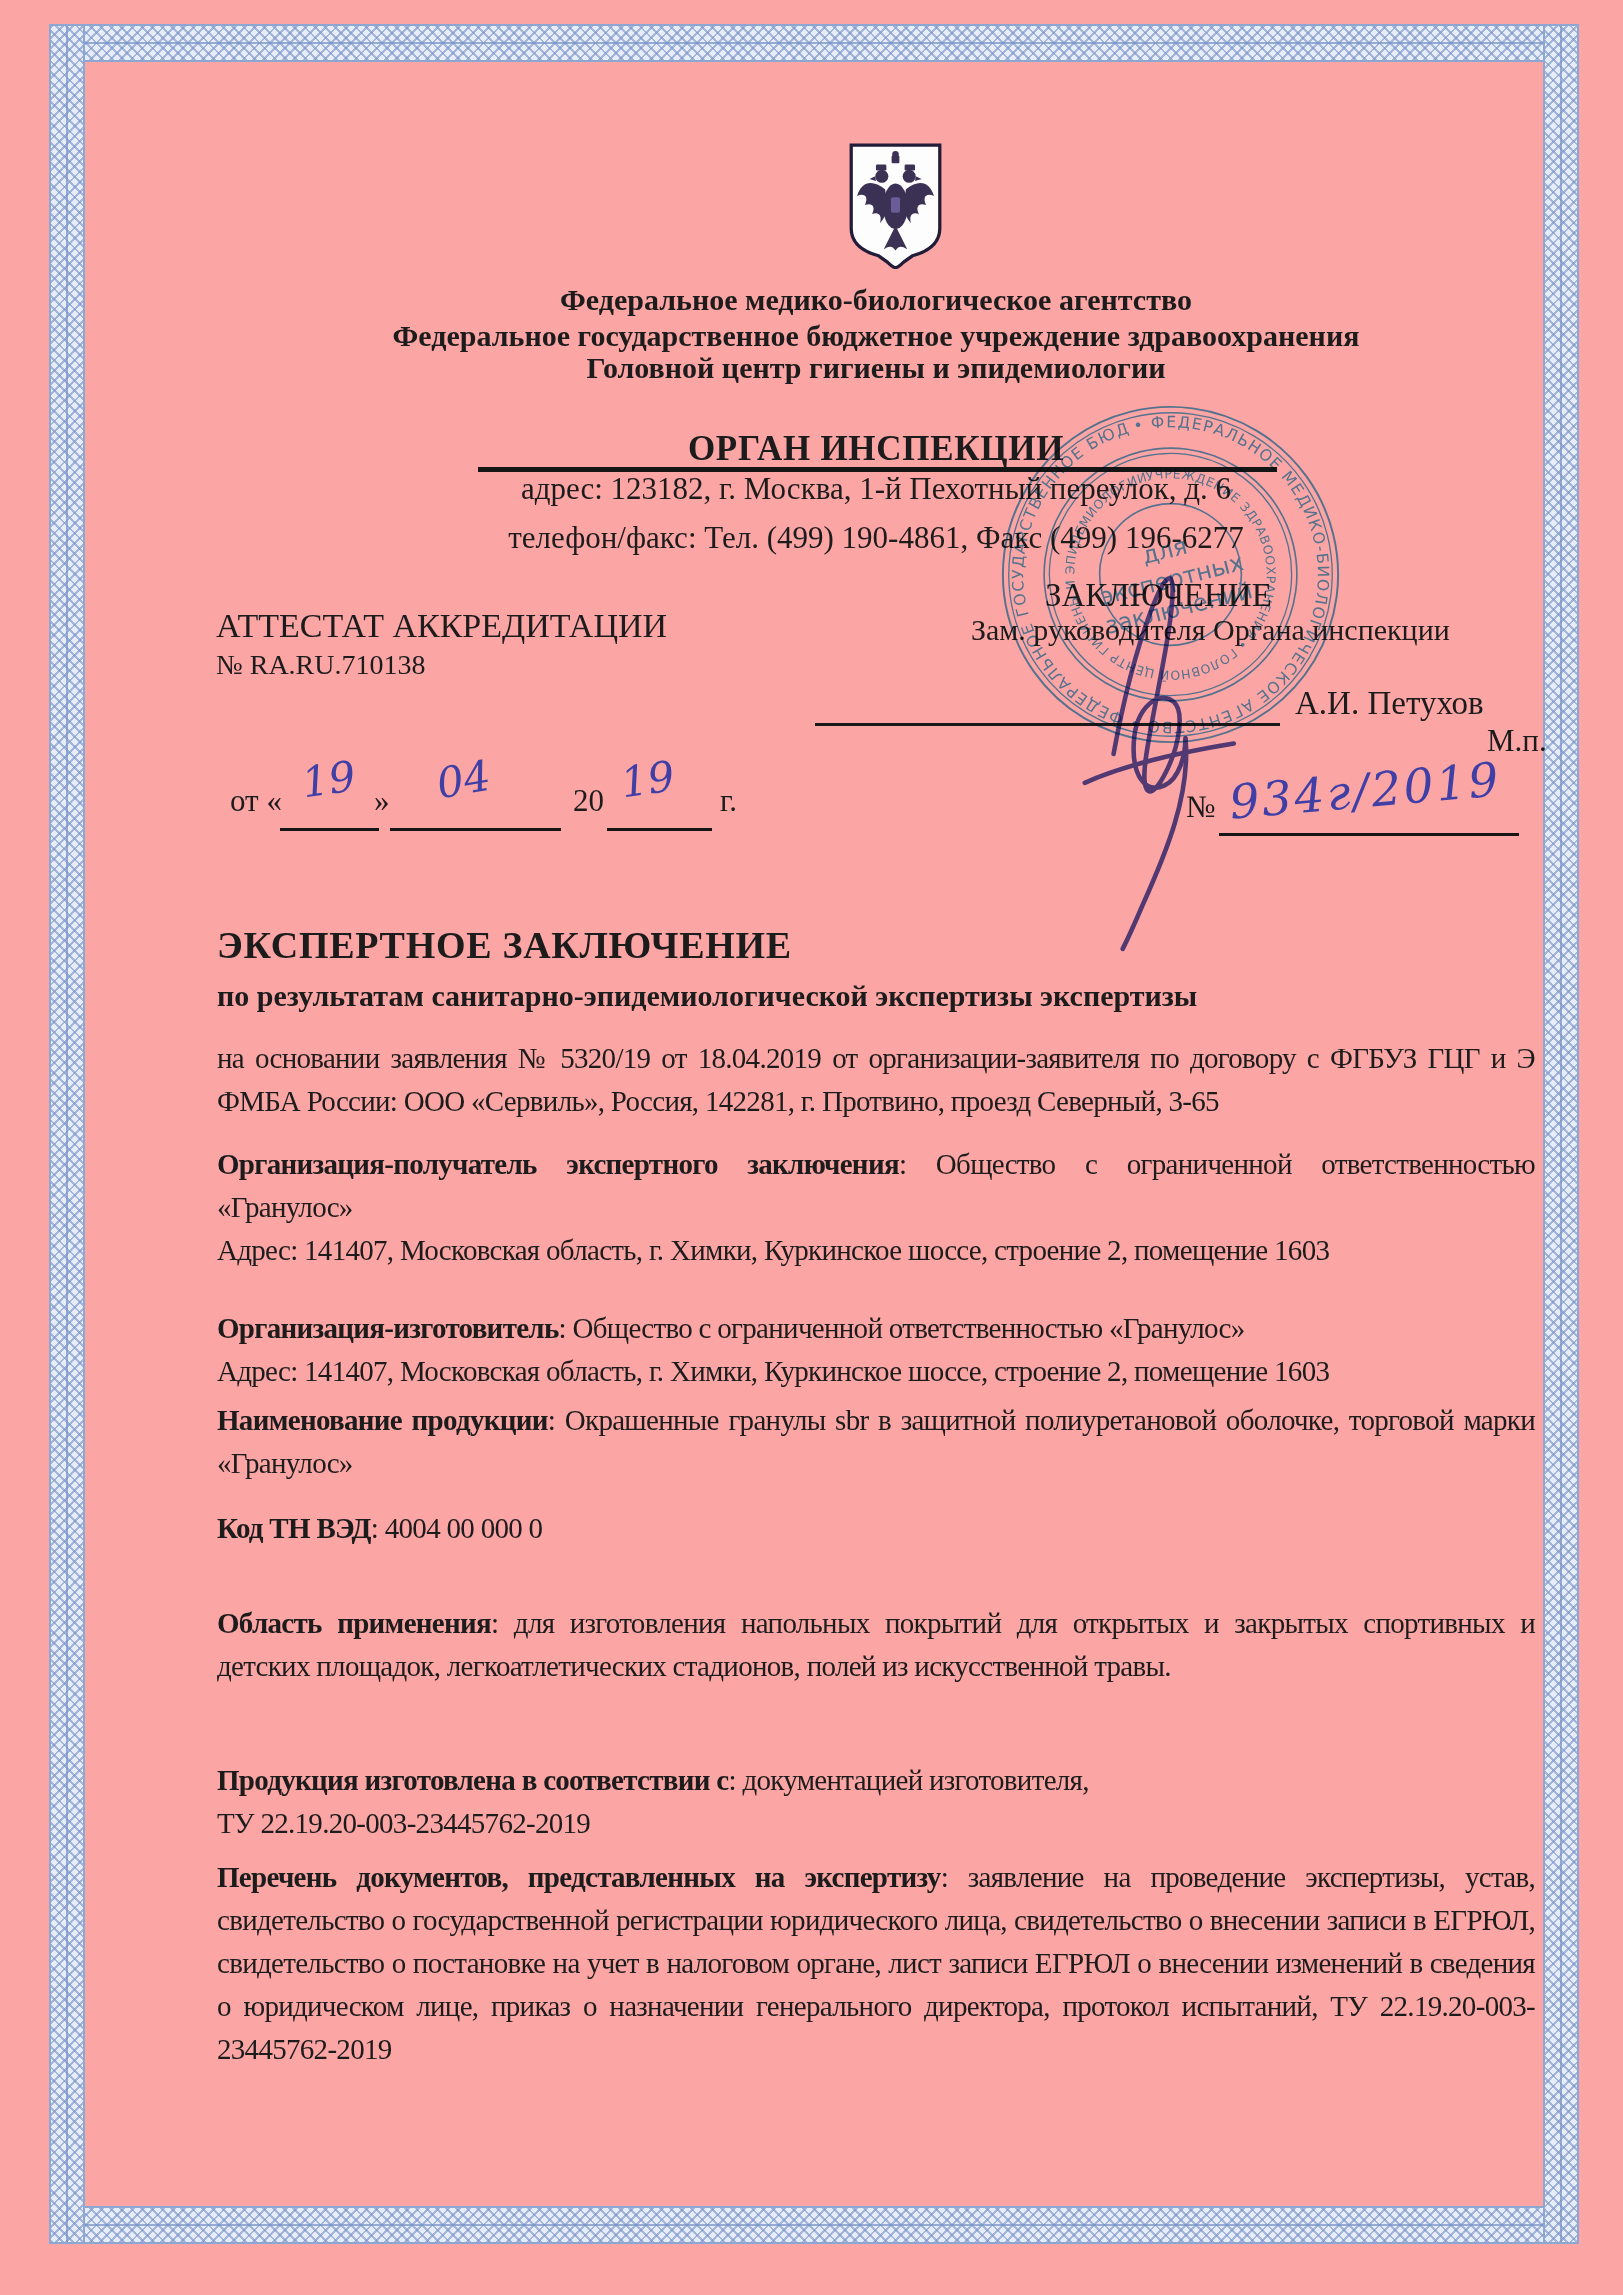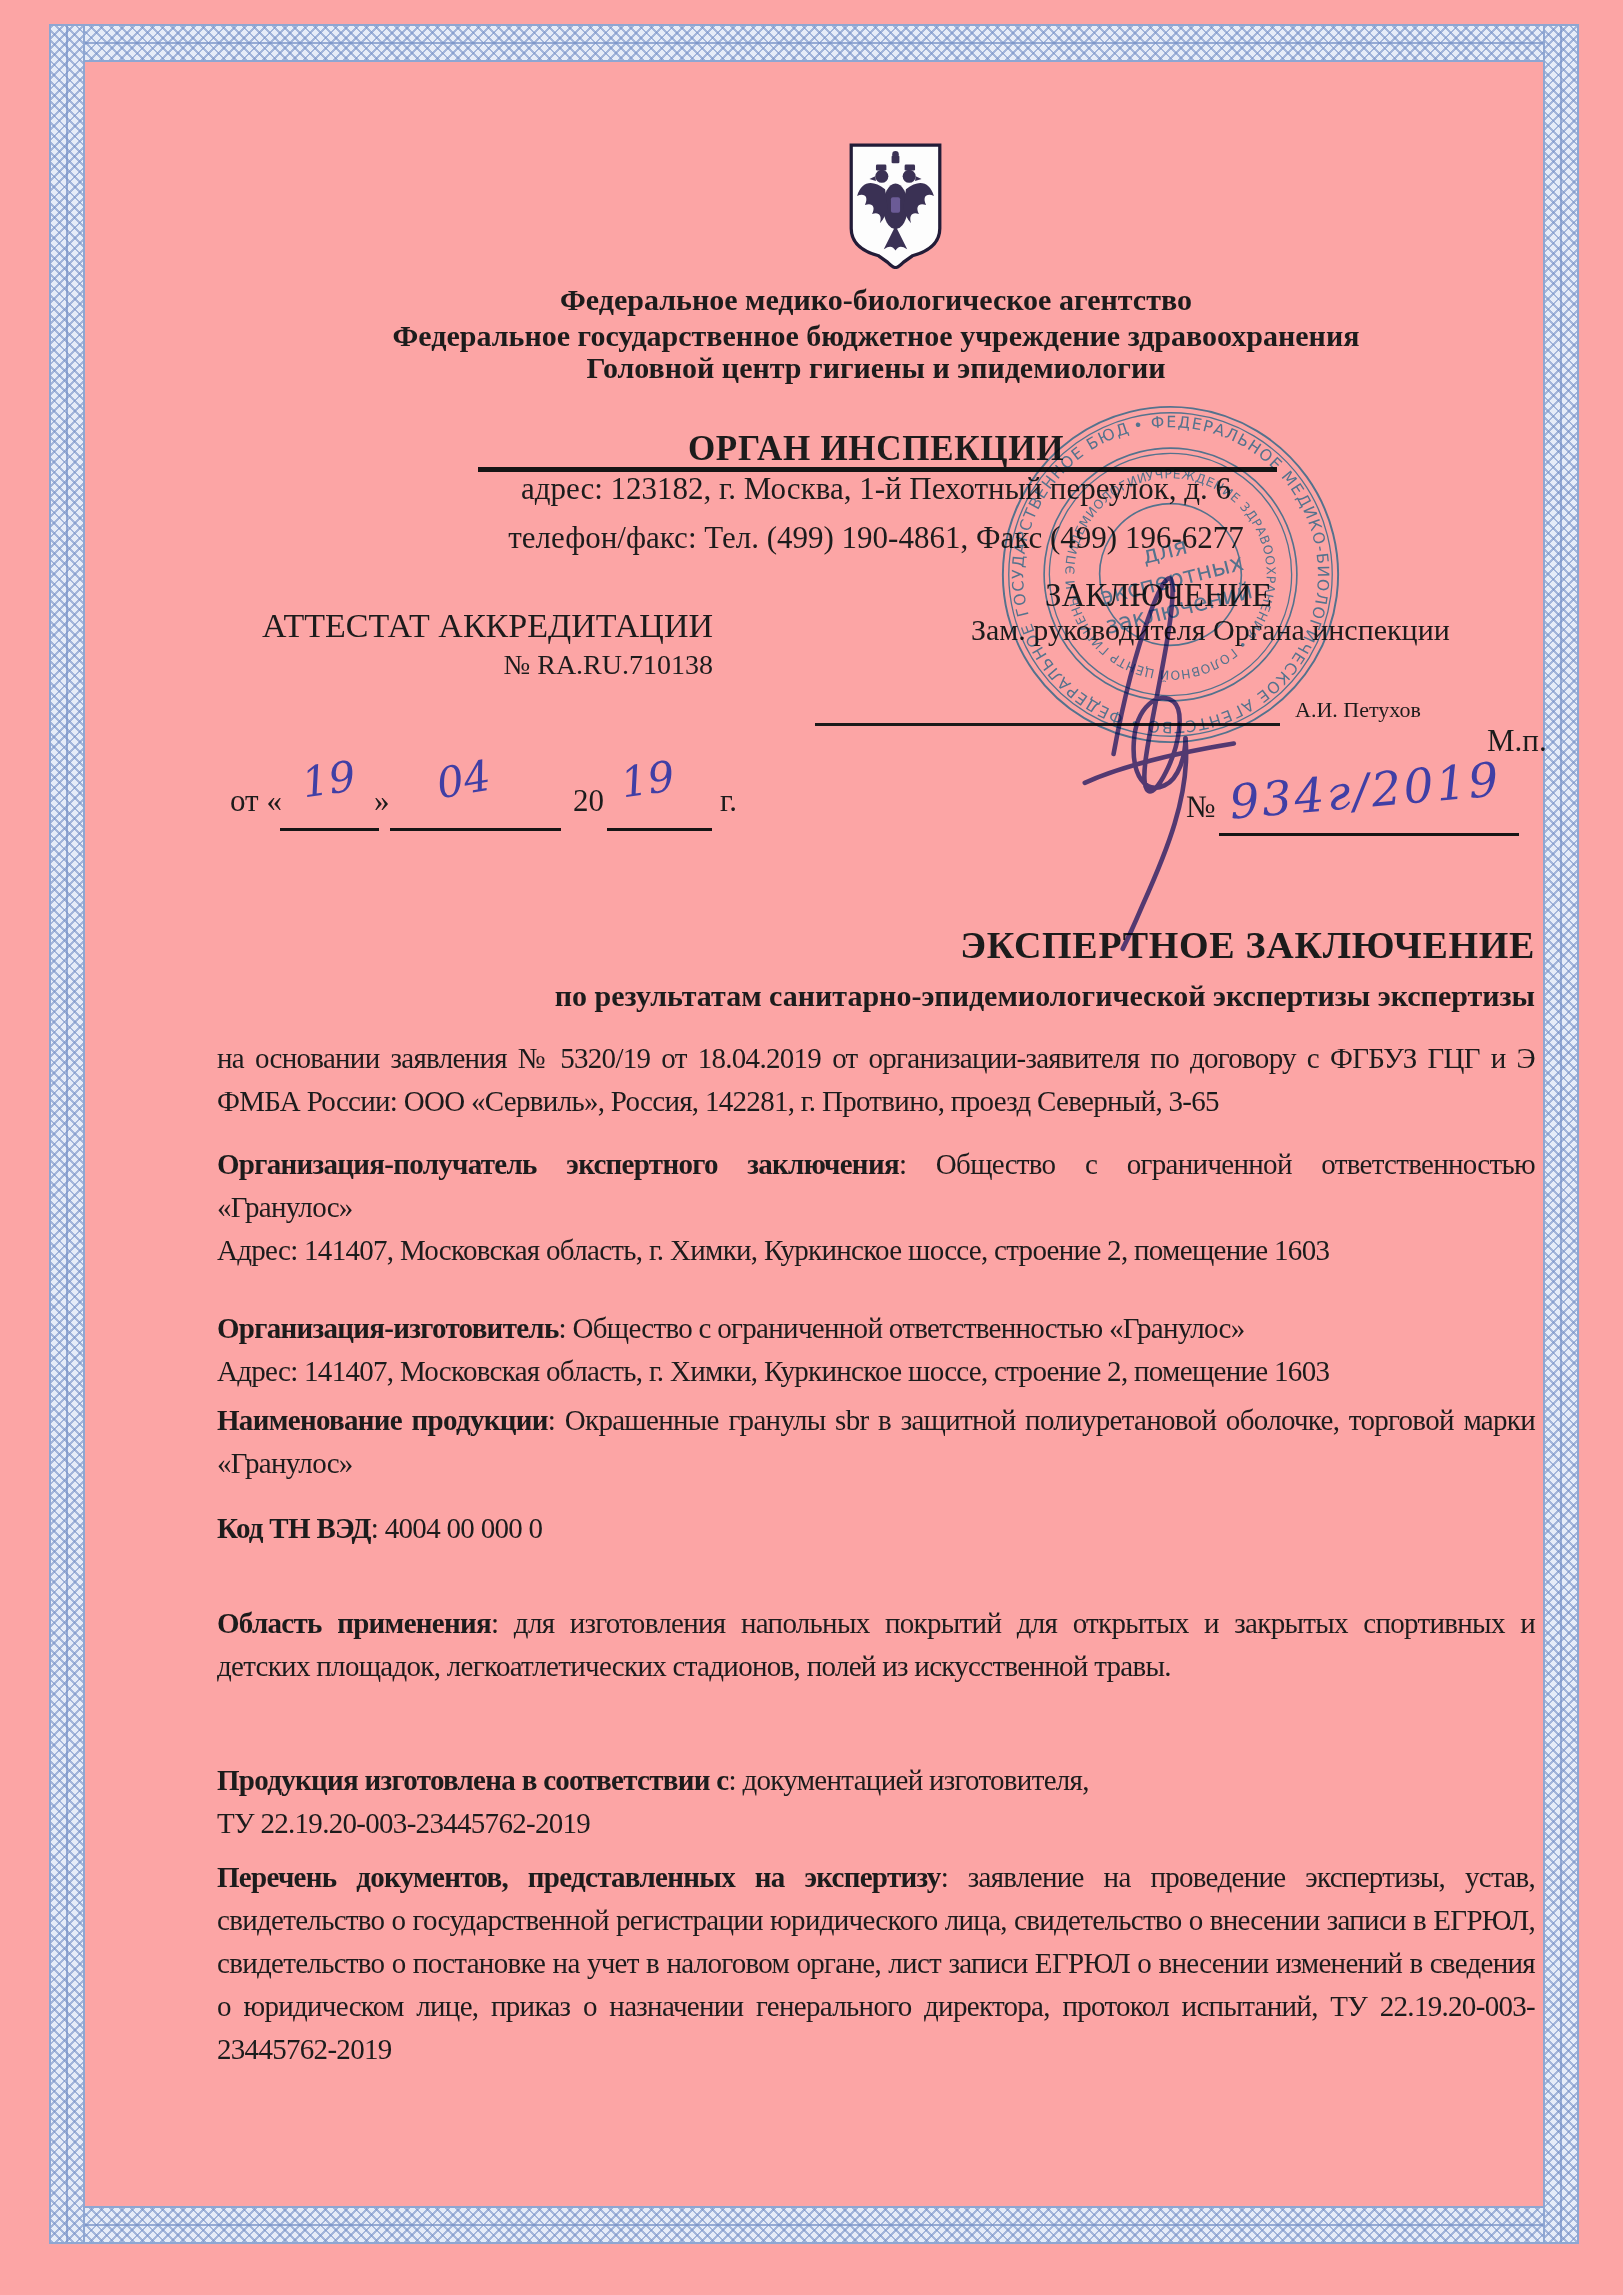--- a/index.html
+++ b/index.html
@@ -1,21 +1,21 @@
 <!DOCTYPE html>
 <html lang="ru" style="--ink: #403fa5; --stamp: #2f9fd2;font-size:10.5px"><head>
 <meta charset="utf-8">
 <style>
   html,body{margin:0;padding:0;background:#ffffff;}
   .page{
     position:relative;width:1623px;height:2295px;background:#fca5a5;
     font-family:"Liberation Serif","DejaVu Serif",serif;color:#1c1c1c;overflow:hidden;
   }
   .abs{position:absolute;}
-  .ctr{text-align:right;}
+  .ctr{text-align:left;}
   .b{font-weight:700;}
   
   .frame{
     position:absolute;background-color:#e6ecf8;border:2px solid #8ea6d2;box-sizing:border-box;
   }
   .frame.h{
     background-image:
       linear-gradient(to bottom, transparent 46%, rgba(122,148,200,.75) 46%, rgba(122,148,200,.75) 54%, transparent 54%),
       repeating-linear-gradient(45deg, rgba(122,148,200,.62) 0 2px, transparent 2px 7.2px),
       repeating-linear-gradient(135deg, rgba(122,148,200,.62) 0 2px, transparent 2px 7.2px);
@@ -91,21 +91,21 @@
   <div class="hdr-line" style="top:504px;margin-top:18px;">телефон/факс: Тел. (499) 190-4861, Факс (499) 196-6277</div>
 
   <div class="abs ctr" style="left:216px;top:609px;width:497px;">
     <div style="font-size:34px;line-height:1.0;">АТТЕСТАТ АККРЕДИТАЦИИ</div>
     <div style="font-size:28px;line-height:1.0;margin-top:7.9px;">№ RA.RU.710138</div>
   </div>
 
   <div class="abs" style="left:1045px;top:579px;font-size:33px;line-height:1;">ЗАКЛЮЧЕНИЕ</div>
   <div class="abs" style="left:971px;top:615px;font-size:30px;line-height:1;">Зам. руководителя Органа инспекции</div>
   <div class="signline" style="left:815px;top:723px;width:465px;"></div>
-  <div class="abs" style="left:1295px;top:687px;font-size:22px;line-height:1;margin-top:12px;">А.И. Петухов</div>
+  <div class="abs" style="left:1295px;top:687px;font-size:33px;line-height:1;">А.И. Петухов</div>
   <div class="abs" style="left:1487px;top:725px;font-size:31px;line-height:1;">М.п.</div>
 
   <div class="abs" style="left:230px;top:785px;font-size:31px;line-height:1;">от «</div>
   <div class="hw" style="left:302px;top:759px;font-size:42px;">19</div>
   <div class="abs" style="left:374px;top:785px;font-size:31px;line-height:1;">»</div>
   <div class="uline" style="left:280px;top:828px;width:99px;"></div>
   <div class="hw" style="left:437px;top:759px;font-size:42px;transform:rotate(-10deg);">04</div>
   <div class="uline" style="left:390px;top:828px;width:171px;"></div>
   <div class="abs" style="left:573px;top:785px;font-size:31px;line-height:1;">20</div>
   <div class="hw" style="left:621px;top:759px;font-size:42px;">19</div>

